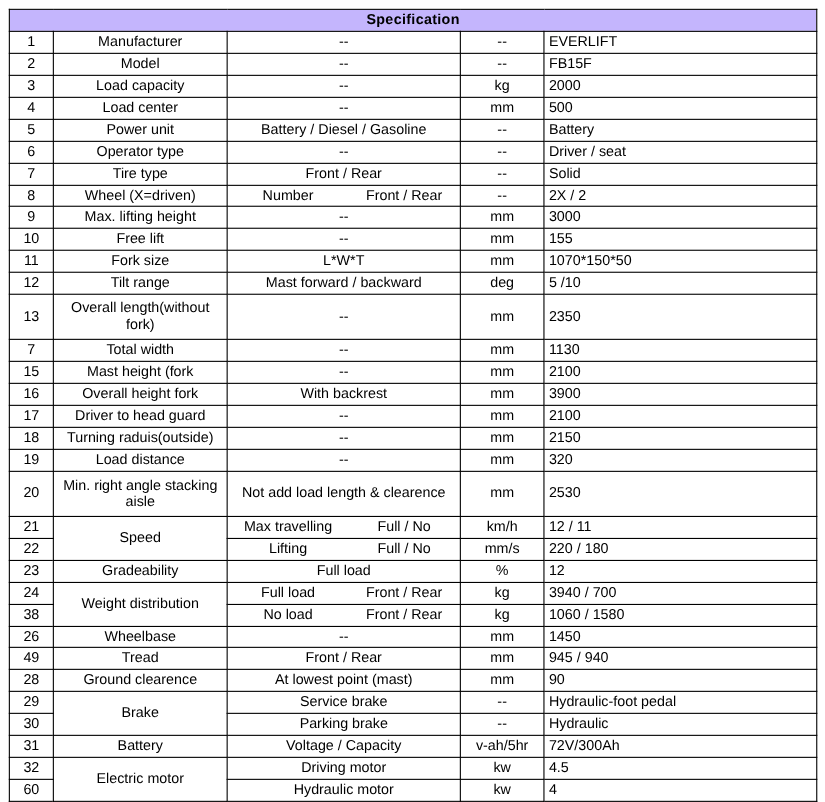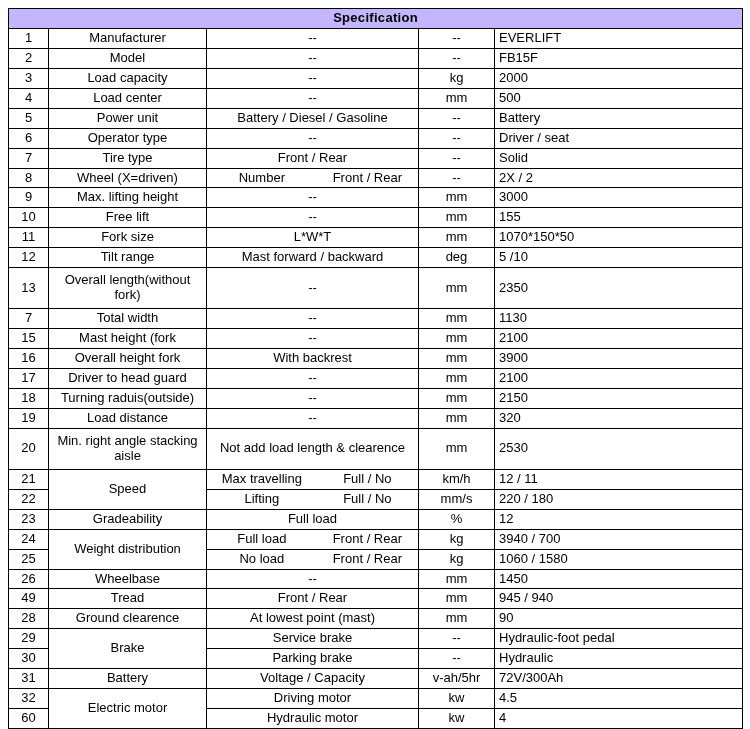--- a/index.html
+++ b/index.html
@@ -276,21 +276,21 @@
         <td class="desc split">
           <div class="split-inner">
             <span class="left">Full  load</span>
             <span class="right">Front / Rear</span>
           </div>
         </td>
         <td class="unit">kg</td>
         <td class="value">3940 / 700</td>
       </tr>
       <tr>
-        <td class="no">25</td>
+        <td class="no">38</td>
         <td class="desc split">
           <div class="split-inner">
             <span class="left">No  load</span>
             <span class="right">Front / Rear</span>
           </div>
         </td>
         <td class="unit">kg</td>
         <td class="value">1060 / 1580</td>
       </tr>
 

